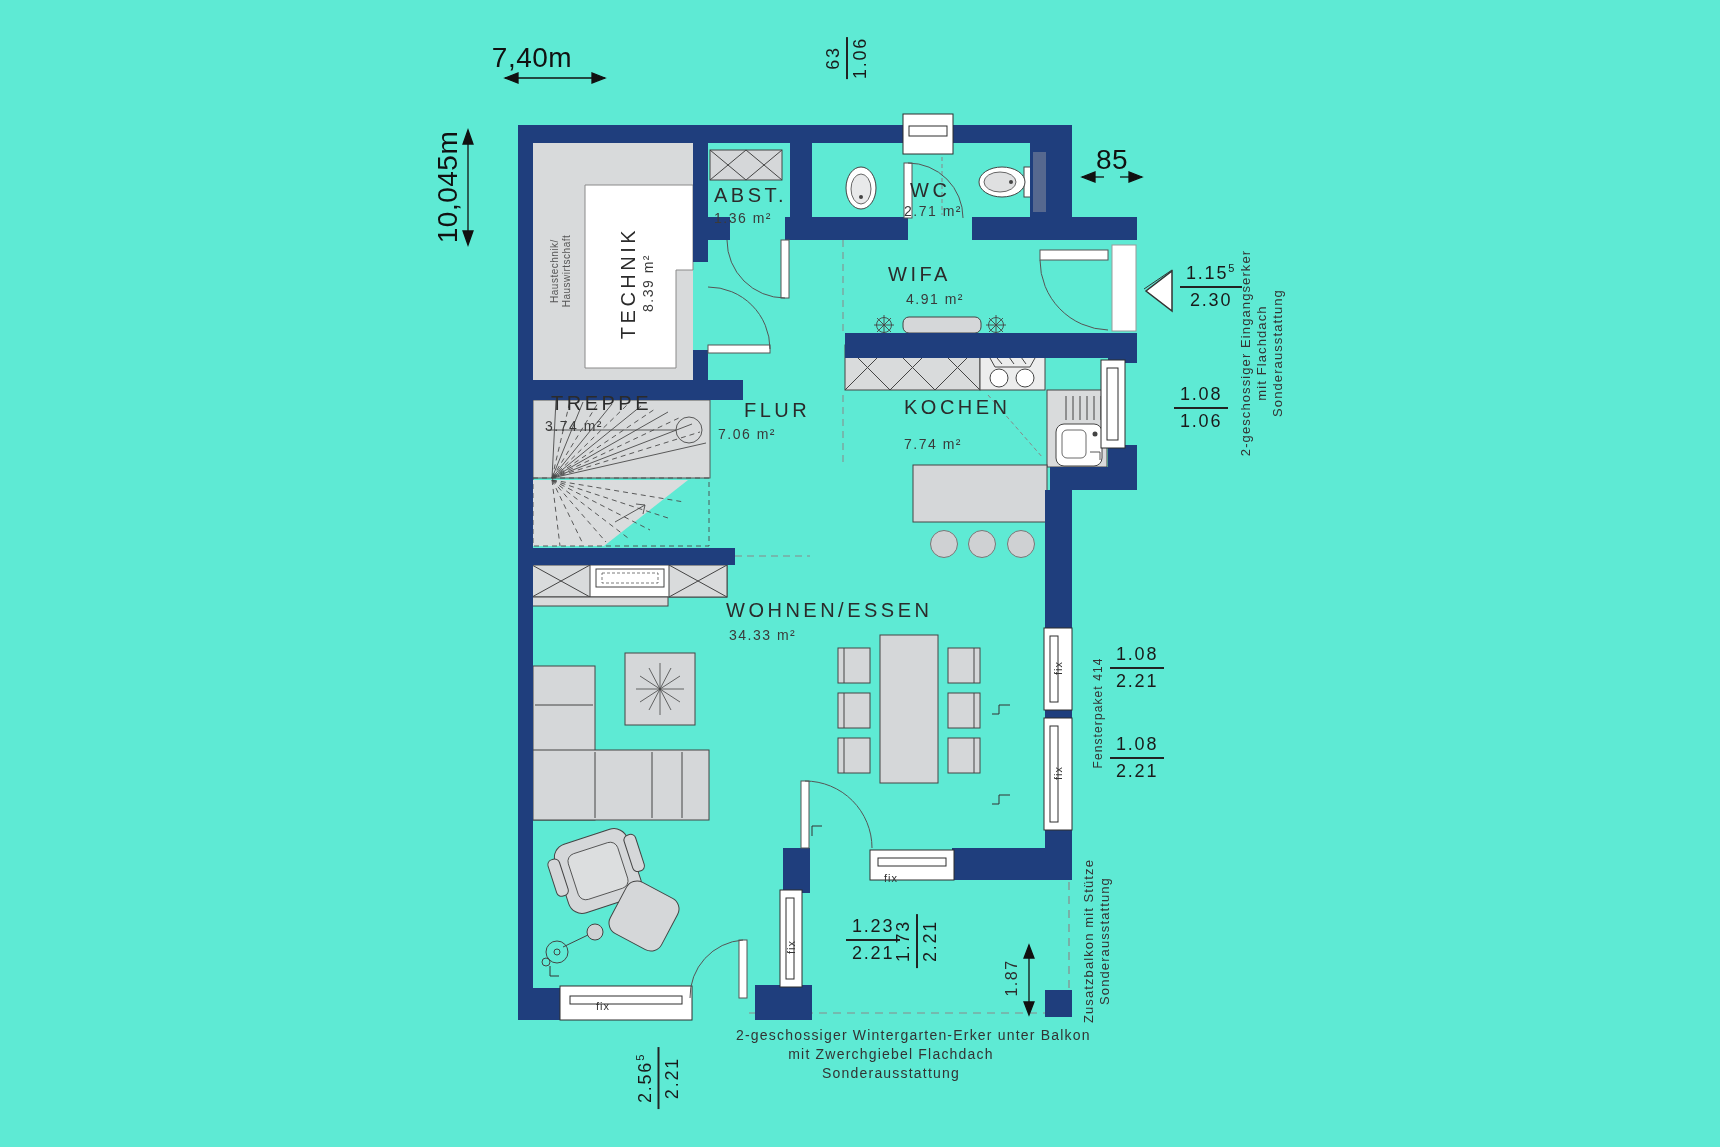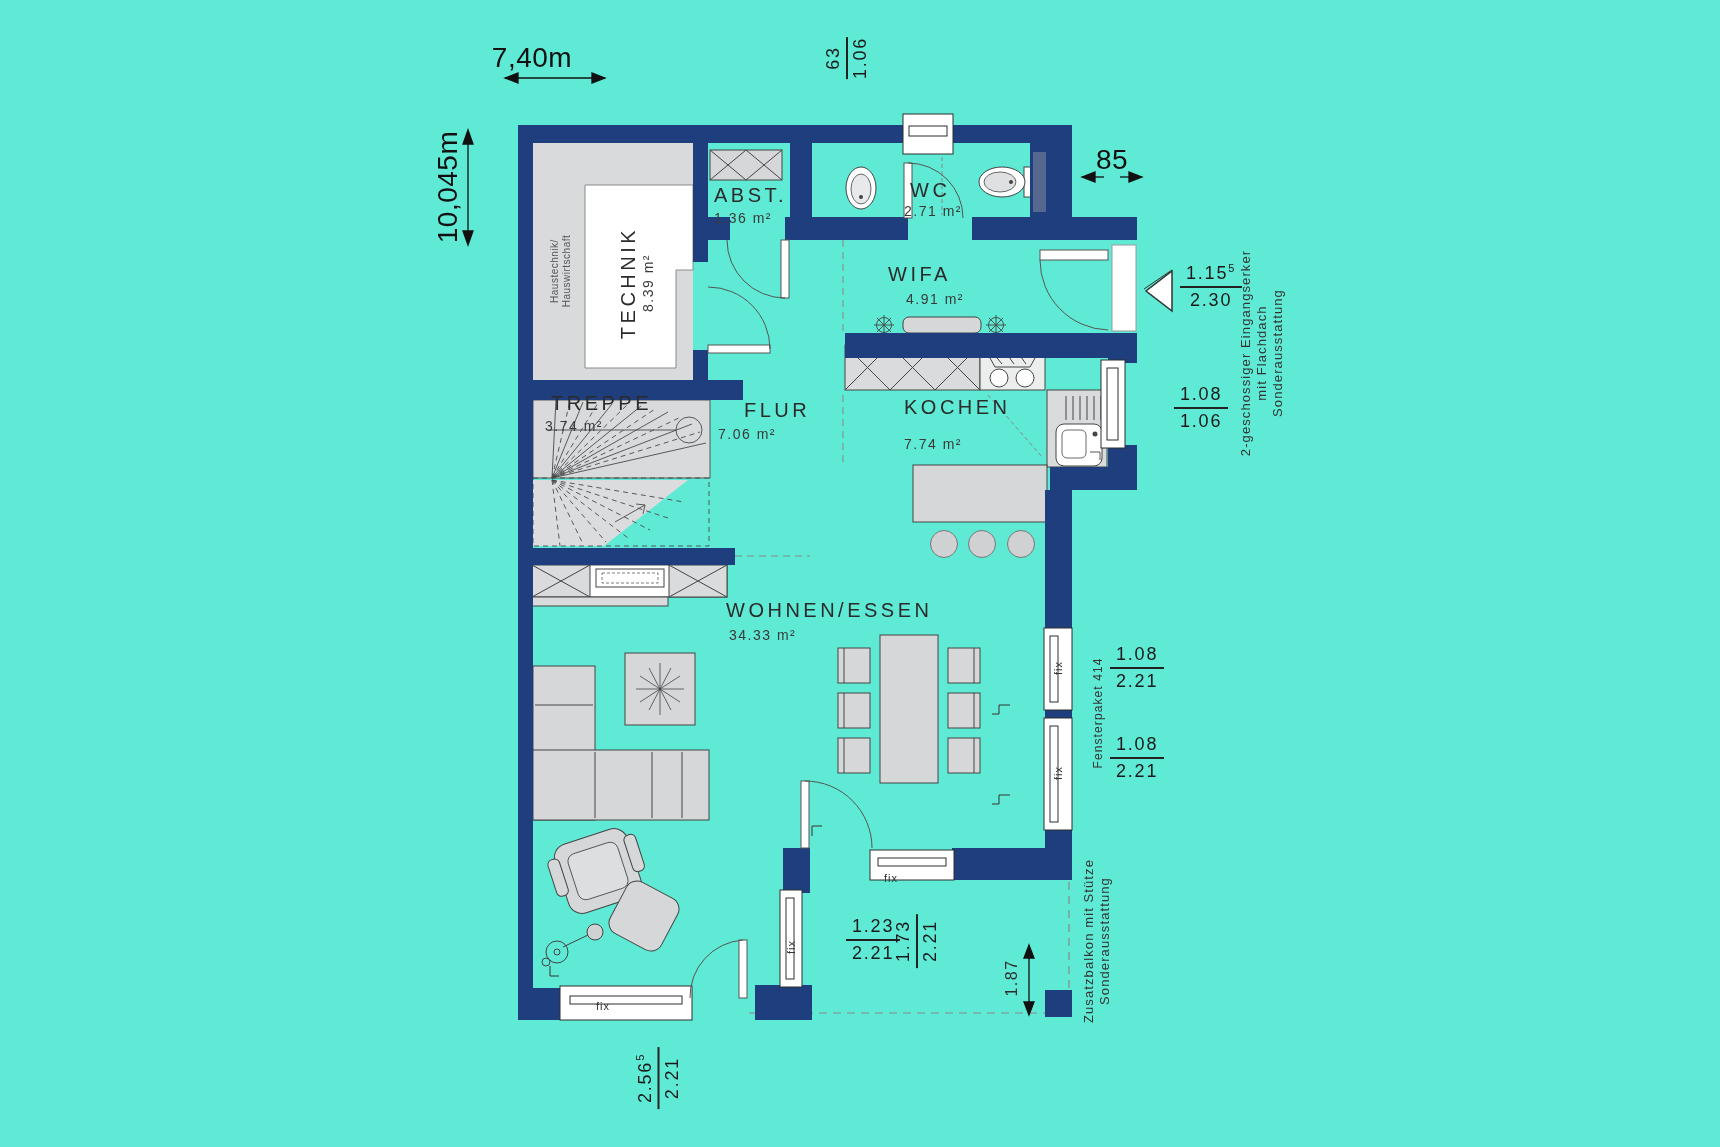--- a/index.html
+++ b/index.html
@@ -378,20 +378,25 @@
 <div class="lbl note rot" style="left:1262px;top:353px">
   <div>2-geschossiger Eingangserker</div>
   <div>mit Flachdach</div>
   <div>Sonderausstattung</div>
 </div>
 <div class="lbl note rot" style="left:1098px;top:713px;font-size:12px">Fensterpaket 414</div>
 <div class="lbl note rot" style="left:1097px;top:941px">
   <div>Zusatzbalkon mit Stütze</div>
   <div>Sonderausstattung</div>
 </div>
+<div class="lbl cap" style="left:736px;top:1026px;width:310px">
+  <div>2-geschossiger Wintergarten-Erker unter Balkon</div>
+  <div>mit Zwerchgiebel Flachdach</div>
+  <div>Sonderausstattung</div>
+</div>
 
 <div class="lbl fixlbl" style="left:596px;top:1000px">fix</div>
 <div class="lbl fixlbl" style="left:884px;top:872px">fix</div>
 <div class="lbl fixlbl rot" style="left:791px;top:947px">fix</div>
 <div class="lbl fixlbl rot" style="left:1058px;top:668px">fix</div>
 <div class="lbl fixlbl rot" style="left:1058px;top:773px">fix</div>
 
 <div class="frac rot" style="left:847px;top:58px">
   <div class="num">63</div>
   <div class="den">1.06</div>

